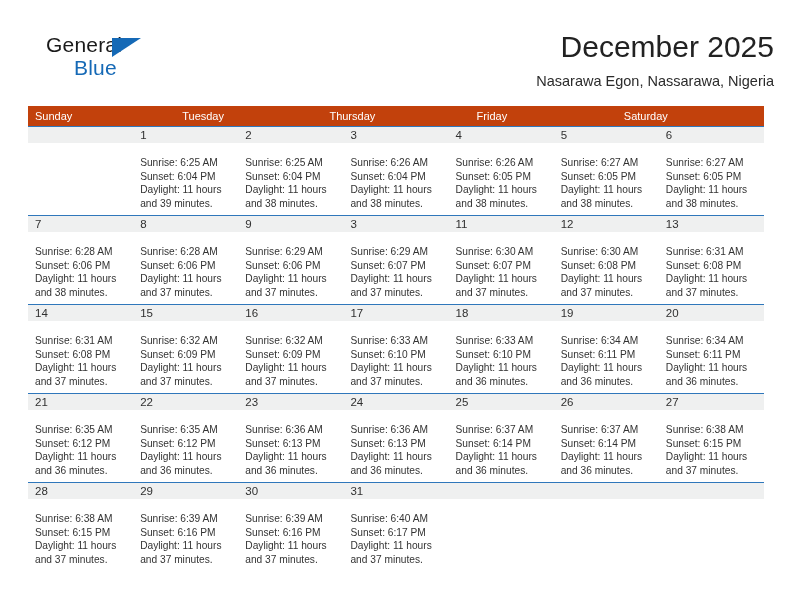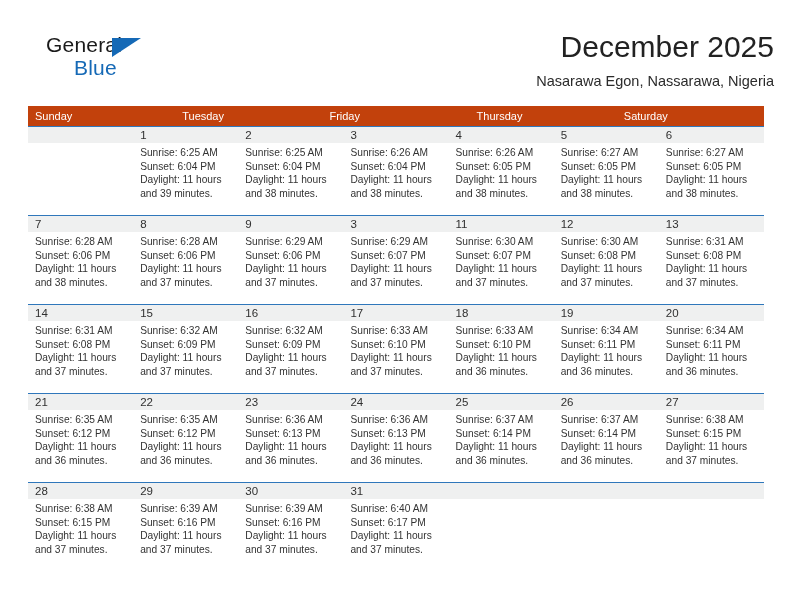--- a/index.html
+++ b/index.html
@@ -137,21 +137,21 @@
     position: relative;
   }
   .daynum {
     position: relative;
     font-size: 11.5px;
     color: #303030;
     line-height: 16px;
     height: 16px;
   }
   .details {
-    margin-top: 3px;
+    margin-top: 13px;
     font-size: 10.2px;
     color: #333333;
     line-height: 13.6px;
   }
   .details div {
     white-space: nowrap;
   }
   .details .daylight {
     white-space: normal;
   }
@@ -178,22 +178,22 @@
       <div class="cal-subtitle">Nasarawa Egon, Nassarawa, Nigeria</div>
     </div>
 
   </div>
 
   <div class="calendar">
 
     <div class="weekday-row">
       <div class="weekday">Sunday</div>
       <div class="weekday">Tuesday</div>
+      <div class="weekday">Thursday</div>
       <div class="weekday">Friday</div>
-      <div class="weekday">Thursday</div>
       <div class="weekday">Saturday</div>
     </div>
 
     <div class="week">
       <div class="daynum-band"></div>
       <div class="week-cells">
         <div class="cell empty">
           <div class="daynum"></div>
           <div class="details">
             <div></div>

